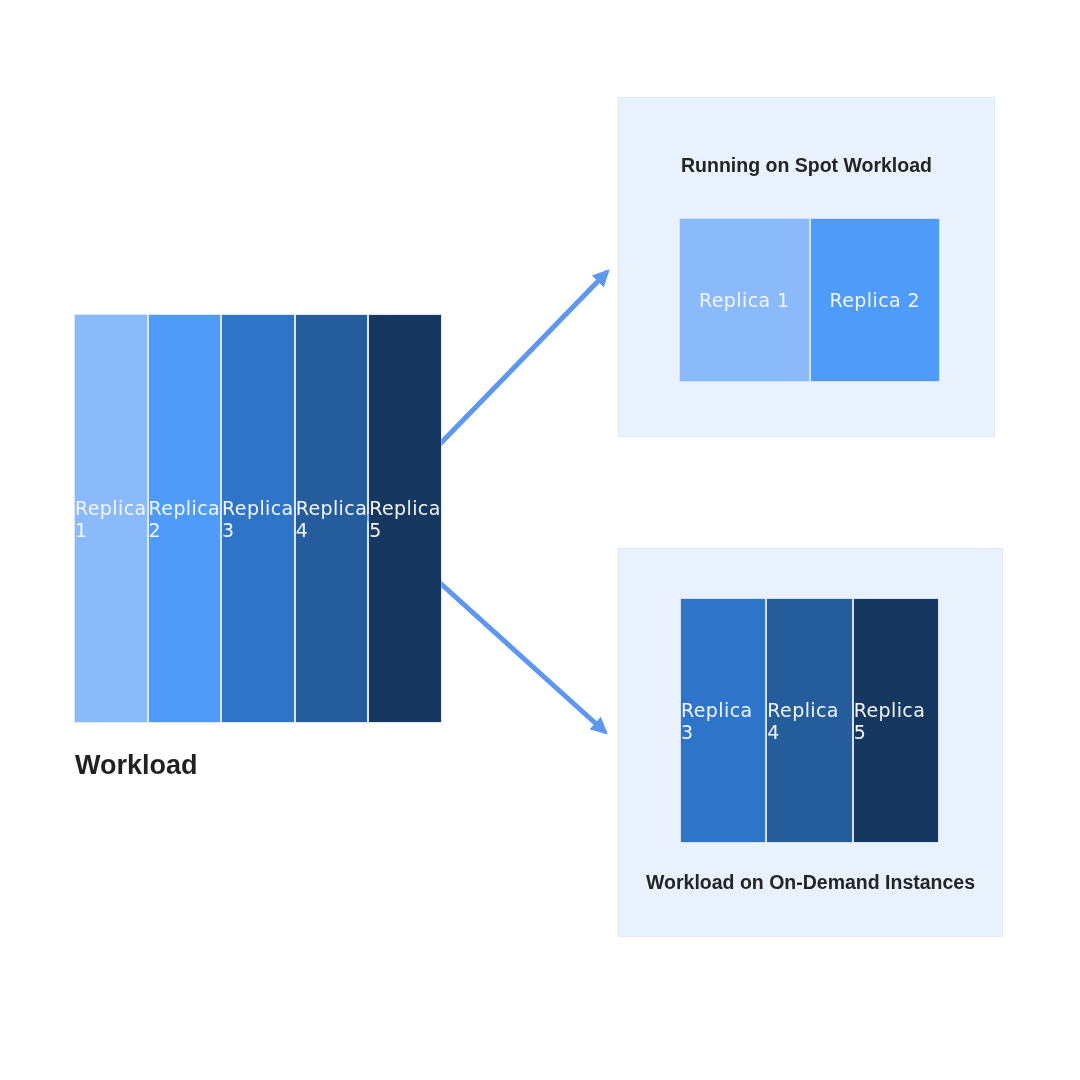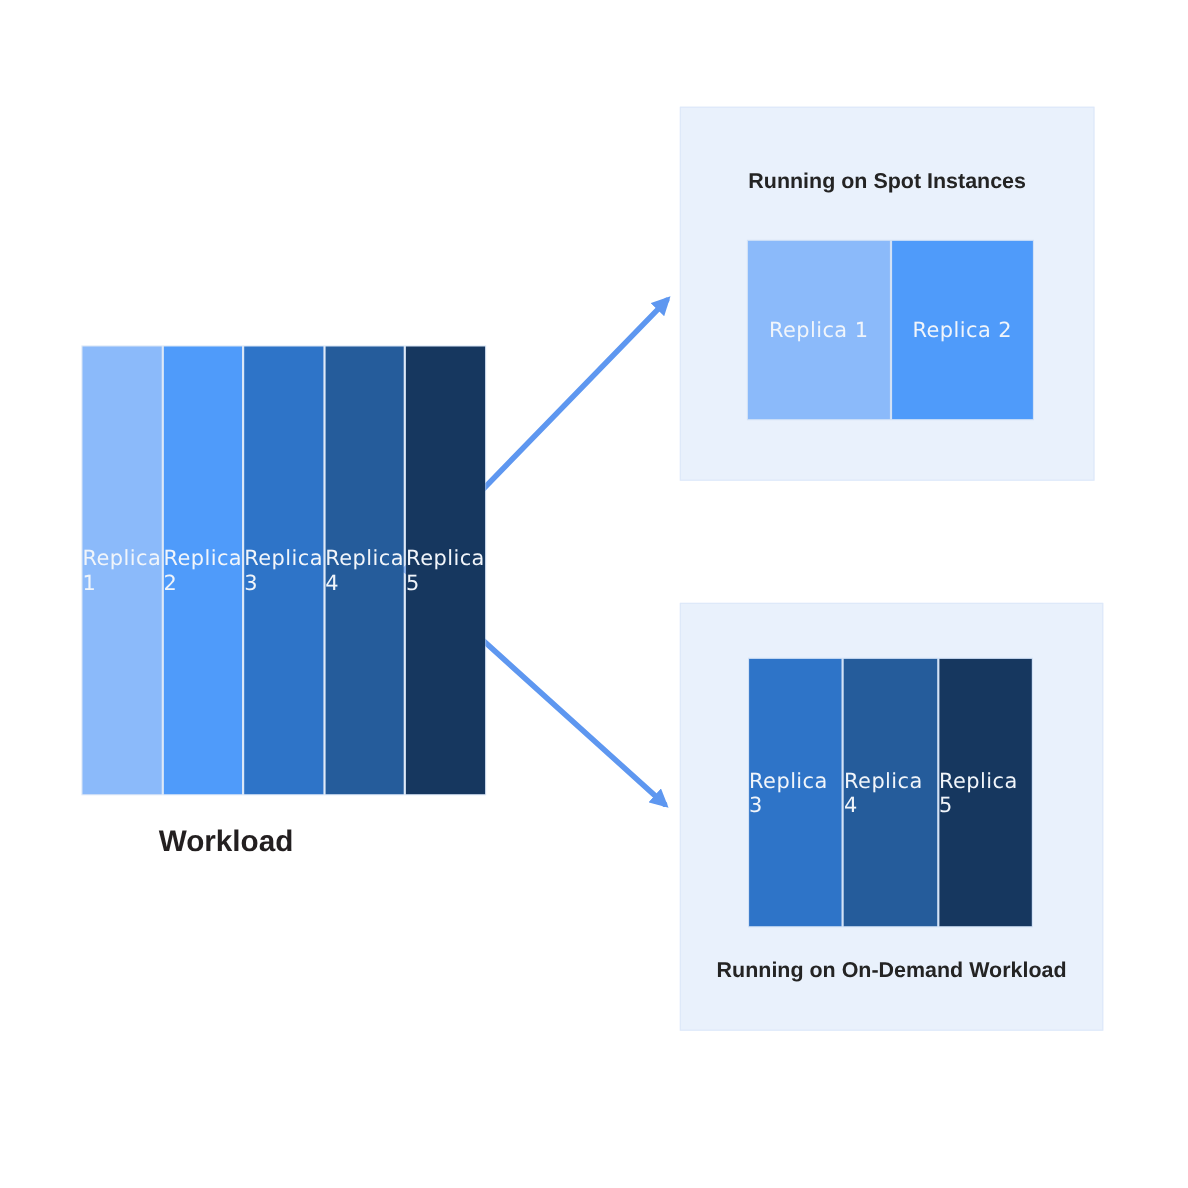--- a/index.html
+++ b/index.html
@@ -39,21 +39,21 @@
     left: 75px;
     top: 315px;
     width: 261px;
     height: 407px;
   }
   .workload-label {
     position: absolute;
     left: 75px;
     top: 750px;
     width: 261px;
-    text-align: center;
+    text-align: left;
     font-weight: 700;
     font-size: 27px;
     color: #231F20;
   }
   
   .panel {
     position: absolute;
     background: #E9F1FC;
     border: 1px solid #DDE8F9;
     box-sizing: border-box;
@@ -118,29 +118,29 @@
   <div class="stack workload-stack">
     <div class="replica-row" style="background: rgb(139, 186, 250);">Replica 1</div>
     <div class="replica-row" style="background: rgb(79, 155, 250);">Replica 2</div>
     <div class="replica-row" style="background: rgb(46, 116, 200);">Replica 3</div>
     <div class="replica-row" style="background: rgb(37, 92, 155);">Replica 4</div>
     <div class="replica-row" style="background: rgb(22, 55, 95);">Replica 5</div>
   </div>
   <div class="workload-label">Workload</div>
 
   <div class="panel panel-spot">
-    <div class="panel-title">Running on Spot Instances</div>
+    <div class="panel-title">Running on Spot Workload</div>
     <div class="stack spot-stack">
       <div class="replica-row" style="background: rgb(139, 186, 250);">Replica 1</div>
       <div class="replica-row" style="background: rgb(79, 155, 250);">Replica 2</div>
     </div>
   </div>
 
   <div class="panel panel-ondemand">
     <div class="stack ondemand-stack">
       <div class="replica-row" style="background: rgb(46, 116, 200);">Replica 3</div>
       <div class="replica-row" style="background: rgb(37, 92, 155);">Replica 4</div>
       <div class="replica-row" style="background: rgb(22, 55, 95);">Replica 5</div>
     </div>
-    <div class="panel-title">Running on On-Demand Workload</div>
+    <div class="panel-title">Workload on On-Demand Instances</div>
   </div>
 
 </div>
 
 </body></html>

